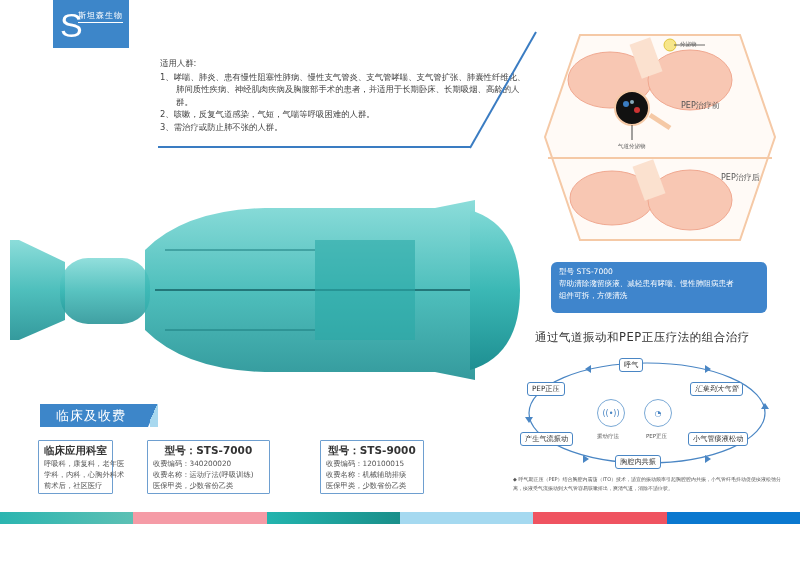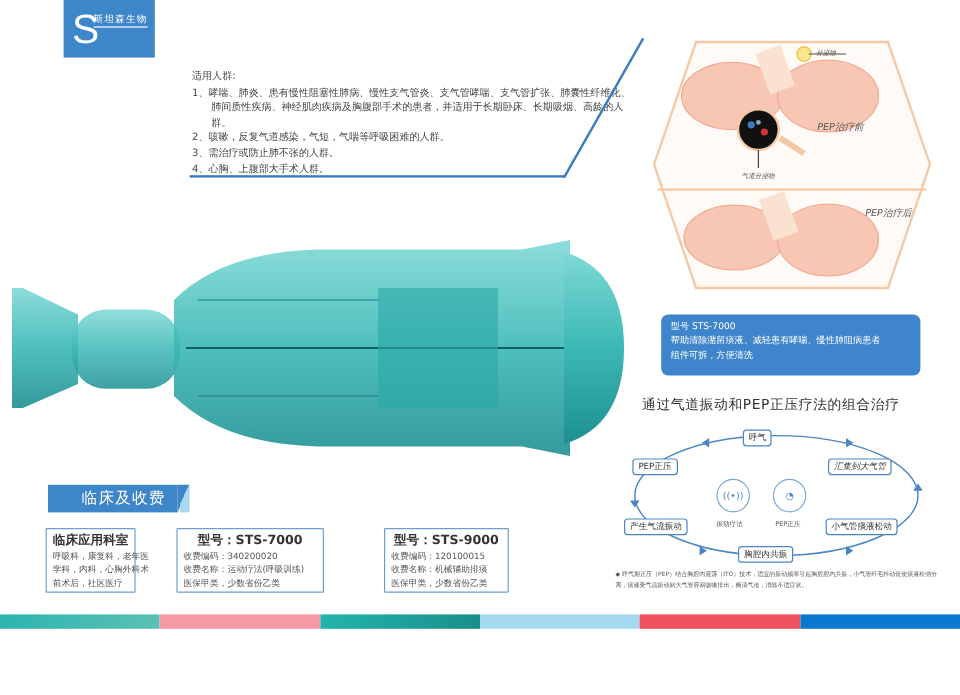--- a/index.html
+++ b/index.html
@@ -14,41 +14,41 @@
 
   
   .suit { position: absolute; left: 160px; top: 57px; width: 370px; font-size: 8.4px; line-height: 12.6px; color: #444; }
   .suit .title { margin-bottom: 1px; }
   .suit .item { padding-left: 16px; text-indent: -16px; }
   .suit-underline { position: absolute; left: 158px; top: 146px; width: 312px; height: 2px; background: #3a7cc2; }
 
   
   .hex-wrap { position: absolute; left: 540px; top: 30px; width: 240px; height: 215px; }
   .hex-wrap svg { width: 100%; height: 100%; }
-  .hex-label { position: absolute; font-size: 8px; color: #555; white-space: nowrap; font-style: italic; }
+  .hex-label { position: absolute; font-size: 8px; color: #555; white-space: nowrap; }
   .hex-label.small { font-size: 5.5px; }
 
   
   .device { position: absolute; left: 5px; top: 190px; width: 520px; height: 200px; }
 
   
   .model-box { position: absolute; left: 551px; top: 262px; width: 216px; height: 51px; background: #3f85cc; border-radius: 6px; color: #fff; font-size: 7.6px; line-height: 12px; padding: 4px 8px; }
 
   
   .cycle-title { position: absolute; left: 535px; top: 330px; font-size: 11.5px; color: #333; letter-spacing: 0.5px; white-space: nowrap; }
   .cycle { position: absolute; left: 515px; top: 355px; width: 265px; height: 120px; }
   .cycle svg { position: absolute; left: 0; top: 0; }
   .node { position: absolute; background: #fff; border: 1px solid #4a86c4; border-radius: 3px; font-size: 7.2px; padding: 1px 4px; white-space: nowrap; color: #333; }
   .center-icon { position: absolute; width: 28px; height: 28px; border: 1px solid #7aa9d6; border-radius: 50%; display: flex; align-items: center; justify-content: center; color: #4a86c4; font-size: 8px; }
   .center-lbl { position: absolute; font-size: 5.5px; color: #555; white-space: nowrap; }
 
   .footnote { position: absolute; left: 513px; top: 475px; width: 270px; font-size: 5px; line-height: 9px; color: #555; }
 
   
-  .clinic-tag { position: absolute; left: 40px; top: 404px; width: 108px; height: 23px; background: #3d86c9; color: #fff; font-size: 13px; line-height: 23px; padding-left: 28px; letter-spacing: 1px; }
+  .clinic-tag { position: absolute; left: 40px; top: 404px; width: 108px; height: 23px; background: #3d86c9; color: #fff; font-size: 13px; line-height: 23px; padding-left: 16px; letter-spacing: 1px; }
   .clinic-tag-tail { position: absolute; left: 148px; top: 404px; width: 0; height: 0; border-top: 23px solid #3d86c9; border-right: 10px solid transparent; }
   .clinic-tag-accent2 { position: absolute; left: 150px; top: 404px; width: 8px; height: 23px; background: linear-gradient(115deg, transparent 40%, #a8d8ef 40%); }
 
   .card { position: absolute; top: 440px; height: 54px; border: 1.5px solid #6e9fd0; border-radius: 1px; padding: 3px 5px; background: #fff; }
   .card .ctitle { font-size: 10.5px; text-align: center; font-weight: bold; color: #333; line-height: 13px; margin-bottom: 1px; }
   .card .cline { font-size: 7.3px; line-height: 11px; color: #555; white-space: nowrap; }
   .card1 { left: 38px; width: 75px; }
   .card2 { left: 147px; width: 123px; }
   .card3 { left: 279px; width: 104px; margin-left: 41px; }
 
@@ -63,21 +63,20 @@
   <span class="big-s">S</span>
   <span class="cn">斯坦森生物</span>
   <span class="en">tanson</span>
 </div>
 
 <div class="suit">
   <div class="title">适用人群:</div>
   <div class="item">1、哮喘、肺炎、患有慢性阻塞性肺病、慢性支气管炎、支气管哮喘、支气管扩张、肺囊性纤维化、肺间质性疾病、神经肌肉疾病及胸腹部手术的患者，并适用于长期卧床、长期吸烟、高龄的人群。</div>
   <div class="item">2、咳嗽，反复气道感染，气短，气喘等呼吸困难的人群。</div>
   <div class="item">3、需治疗或防止肺不张的人群。</div>
-  <div class="item">4、心胸、上腹部大手术人群。</div>
 </div>
 <div class="suit-underline"></div>
 <svg style="position:absolute;left:460px;top:28px;" width="80" height="122">
   <line x1="10" y1="120" x2="76" y2="4" stroke="#3a7cc2" stroke-width="2"></line>
 </svg>
 
 <div class="hex-wrap">
   <svg viewBox="0 0 240 215">
     <polygon points="40,5 200,5 235,107 200,210 40,210 5,107" fill="#fffaf6" stroke="#f5c9a6" stroke-width="2"></polygon>
     <line x1="8" y1="128" x2="232" y2="128" stroke="#f5c9a6" stroke-width="2"></line>

